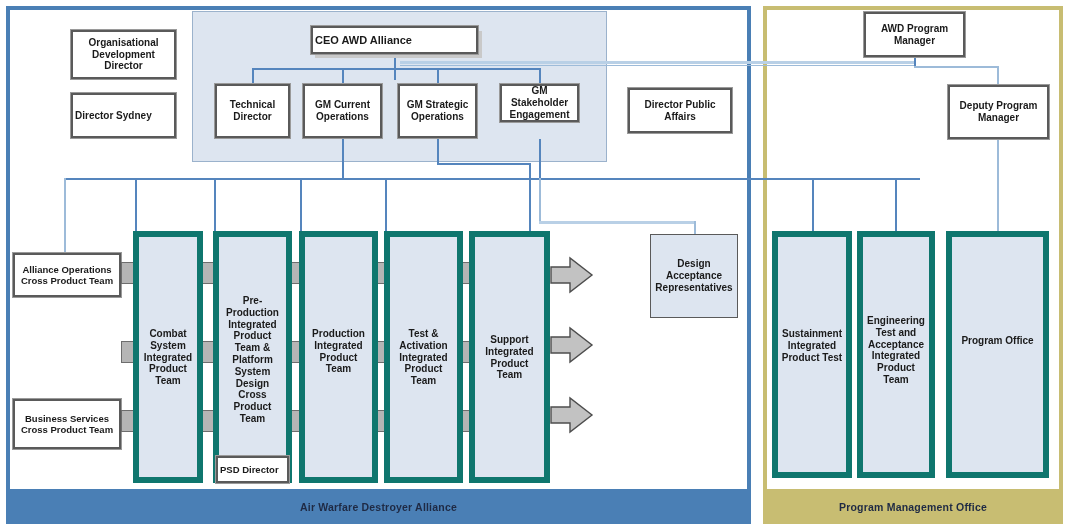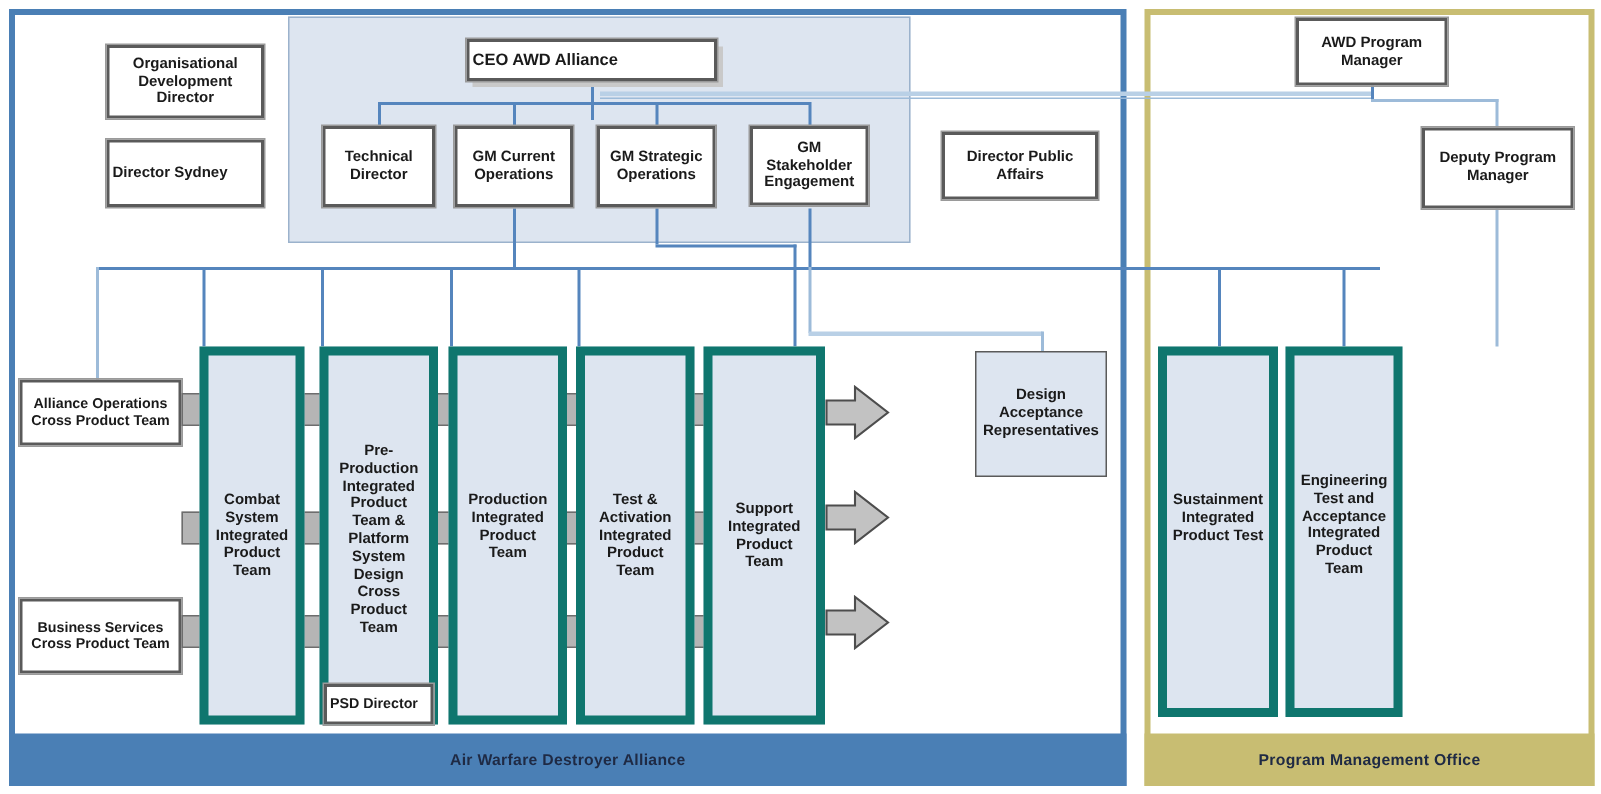--- a/index.html
+++ b/index.html
@@ -104,21 +104,21 @@
 
   <div class="box box-plain" style="left:215px;top:84px;width:75px;height:54px;font-size:10px;">
     <span>Technical Director</span>
   </div>
   <div class="box box-plain" style="left:303px;top:84px;width:79px;height:54px;font-size:10px;">
     <span>GM Current Operations</span>
   </div>
   <div class="box box-plain" style="left:398px;top:84px;width:79px;height:54px;font-size:10px;">
     <span>GM Strategic Operations</span>
   </div>
-  <div class="box box-plain" style="left:500px;top:84px;width:79px;height:53px;font-size:10px;">
+  <div class="box box-plain" style="left:500px;top:84px;width:79px;height:38px;font-size:10px;">
     <span>GM Stakeholder Engagement</span>
   </div>
 
   <div class="box box-plain" style="left:71px;top:30px;width:105px;height:49px;font-size:10px;">
     <span>Organisational Development Director</span>
   </div>
   <div class="box box-plain" style="left:71px;top:93px;width:105px;height:45px;font-size:10px;">
     <span>Director Sydney</span>
   </div>
 
@@ -195,20 +195,23 @@
   <div class="box box-shade" style="left:650px;top:234px;width:88px;height:84px;font-size:10px;">
     <span>Design Acceptance Representatives</span>
   </div>
 
   <div class="box box-col" style="left:772px;top:231px;width:80px;height:247px;font-size:10px;padding-top:91px;">
     <span class="col-label">Sustainment Integrated Product Test</span>
   </div>
   <div class="box box-col" style="left:857px;top:231px;width:78px;height:247px;font-size:10px;padding-top:78px;">
     <span class="col-label">Engineering Test and Acceptance Integrated Product Team</span>
   </div>
+  <div class="box box-col" style="left:946px;top:231px;width:103px;height:247px;font-size:10px;padding-top:98px;">
+    <span class="col-label">Program Office</span>
+  </div>
 
   <div class="panel-footer footer-awd">
     <span>Air Warfare Destroyer Alliance</span>
   </div>
   <div class="panel-footer footer-pmo">
     <span>Program Management Office</span>
   </div>
 
 </div>
 

